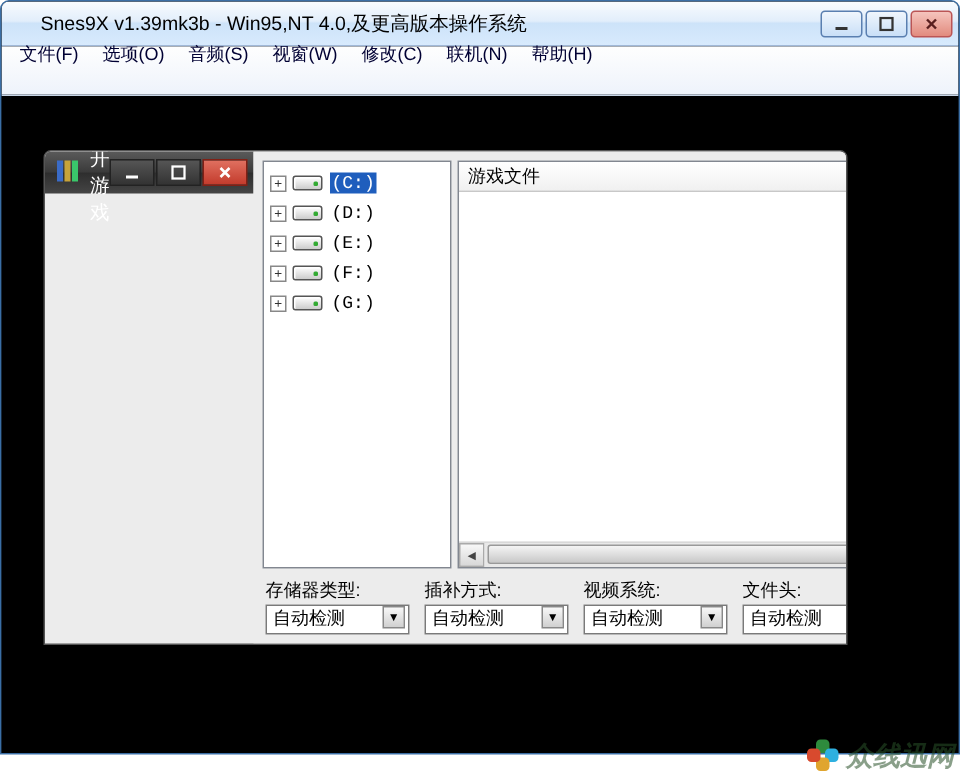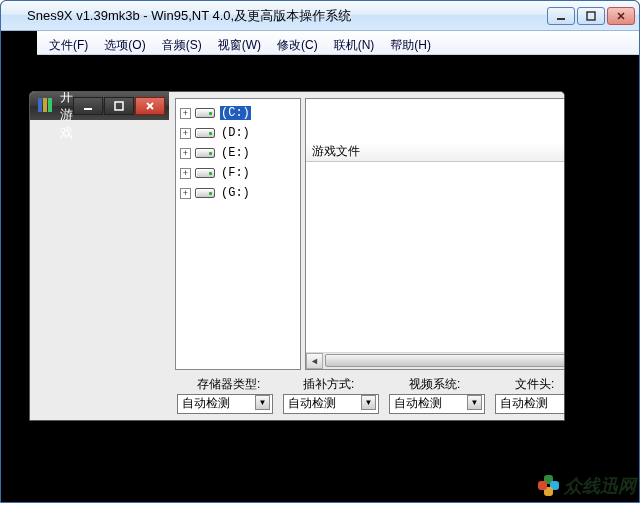--- a/index.html
+++ b/index.html
@@ -6,21 +6,21 @@
 body { width: 640px; height: 518px; background: #fff; overflow: hidden; position: relative; }
 
 
 .outer-window { width: 640px; height: 503px; border: 1px solid #3a6ea5; border-radius: 6px 6px 0 0; overflow: hidden; display: flex; flex-direction: column; background: #000; }
 .outer-titlebar { height: 30px; background: linear-gradient(to bottom, #f8fbfe, #e2eefb 45%, #cde3f9 50%, #d8eafd); display: flex; align-items: center; padding: 0 4px 0 26px; border-bottom: 1px solid #a0b8d8; }
 .outer-title { flex: 1; font-size: 13px; color: #000; }
 .win-btns { display: flex; gap: 2px; }
 .win-btn { width: 28px; height: 18px; border: 1px solid #5a7fb0; border-radius: 3px; background: linear-gradient(to bottom, #f0f6fd, #c9dff7); display: flex; align-items: center; justify-content: center; font-size: 10px; color: #333; cursor: default; }
 .win-btn.close { background: linear-gradient(to bottom, #f5c4bd, #e28b7e); border-color: #b55; color: #5a1f1f; }
 
-.menubar { height: 24px; background: linear-gradient(to bottom, #fefefe, #eef3fb); display: flex; align-items: flex-start; padding: 4px 4px; font-size: 12px; color: #003; border-bottom: 1px solid #c8d6e8; margin-left: 36px; }
+.menubar { height: 24px; background: linear-gradient(to bottom, #fefefe, #eef3fb); display: flex; align-items: flex-end; padding: 16px 4px; font-size: 12px; color: #003; border-bottom: 1px solid #c8d6e8; }
 .menu-item { padding: 2px 8px; cursor: default; }
 
 .client-area { flex: 1; background: #000; position: relative; padding: 36px 0 0 28px; }
 
 
 .dialog { width: 536px; height: 330px; background: #ececec; border: 1px solid #555; border-radius: 5px 5px 0 0; overflow: hidden; display: flex; flex-direction: row; box-shadow: 0 2px 10px rgba(0,0,0,.4); }
 .dlg-titlebar { height: 28px; background: linear-gradient(to bottom, #5a5a5a, #3b3b3b 48%, #2e2e2e 52%, #454545); display: flex; align-items: center; padding: 0 4px 0 8px; }
 .dlg-icon { width: 16px; height: 16px; margin-right: 6px; display: flex; }
 .dlg-icon span { width: 4px; height: 14px; margin-right: 1px; }
 .dlg-title { flex: 1; color: #fff; font-size: 13px; }
@@ -33,40 +33,40 @@
 
 .tree-pane { width: 126px; background: #fff; border: 1px solid #828790; padding: 4px 2px; font-size: 12px; overflow: hidden; }
 .tree-row { display: flex; align-items: center; height: 20px; gap: 2px; padding-left: 2px; }
 .tree-toggle { width: 11px; height: 11px; border: 1px solid #888; display: flex; align-items: center; justify-content: center; font-size: 9px; line-height: 1; color: #333; background: #fff; margin-right: 2px; }
 .drive-icon { width: 20px; height: 10px; border: 1px solid #555; border-radius: 2px; background: linear-gradient(to bottom, #fff, #ccc); box-shadow: inset 1px 1px 0 #fff; margin-right: 3px; position: relative; }
 .drive-icon:after { content: ""; position: absolute; right: 2px; top: 3px; width: 3px; height: 3px; background: #3a3; border-radius: 1px; }
 .tree-label { background: #fff; padding: 0 1px; font-family: "Courier New", monospace; font-size: 12px; }
 .tree-label.sel { background: #1f5ebd; color: #fff; }
 
 .list-pane { flex: 1; background: #fff; border: 1px solid #828790; display: flex; flex-direction: column; overflow: hidden; }
-.list-header { height: 20px; display: flex; border-bottom: 1px solid #c8c8c8; background: linear-gradient(to bottom, #fff, #f0f0f0); font-size: 12px; margin-top: 43px; }
+.list-header { height: 20px; display: flex; border-bottom: 1px solid #c8c8c8; background: linear-gradient(to bottom, #fff, #f0f0f0); font-size: 12px; }
 .col { border-right: 1px solid #c8c8c8; padding: 2px 6px; display: flex; align-items: center; white-space: nowrap; overflow: hidden; }
 .col.c1 { width: 280px; }
 .col.c2 { width: 88px; }
 .col.c3 { flex: 1; }
 .list-body { flex: 1; }
 .hscroll { height: 17px; background: #f0f0f0; display: flex; align-items: stretch; border-top: 1px solid #d8d8d8; }
 .sc-btn { width: 17px; background: linear-gradient(to bottom, #f8f8f8, #d8d8d8); border: 1px solid #aaa; display: flex; align-items: center; justify-content: center; font-size: 9px; color: #444; }
 .sc-track { flex: 1; background: #e8e8e8; position: relative; margin: 0 0; }
 .sc-thumb { position: absolute; left: 2px; top: 1px; height: 13px; width: 320px; background: linear-gradient(to bottom, #f4f4f4, #c8c8c8); border: 1px solid #999; border-radius: 2px; }
 
 .bottom-row { display: flex; align-items: flex-end; gap: 10px; height: 40px; padding: 0 2px; font-size: 12px; }
 .combo-grp { display: flex; flex-direction: column; gap: 1px; }
-.combo-label { font-size: 12px; color: #000; margin-left: 20px; }
+.combo-label { font-size: 12px; color: #000; }
 .combo { width: 96px; height: 20px; border: 1px solid #7a7a7a; background: #fff; display: flex; align-items: flex-start; padding: 0 2px 0 4px; font-size: 12px; }
 .combo span { flex: 1; }
 .combo .dd { width: 15px; height: 15px; border: 1px solid #888; background: linear-gradient(to bottom, #f8f8f8, #d0d0d0); display: flex; align-items: center; justify-content: center; font-size: 8px; }
 .right-btn { width: 34px; height: 22px; border: 1px solid #888; background: linear-gradient(to bottom, #f8f8f8, #ddd); margin-left: auto; display: flex; align-items: center; justify-content: center; overflow: hidden; font-size: 12px; }
 
-.watermark { position: absolute; right: 4px; bottom: 20px; font-size: 18px; font-style: italic; font-weight: bold; color: rgba(40,80,40,.55); display: flex; align-items: center; gap: 4px; pointer-events: none; }
+.watermark { position: absolute; right: 4px; bottom: 2px; font-size: 18px; font-style: italic; font-weight: bold; color: rgba(40,80,40,.55); display: flex; align-items: center; gap: 4px; pointer-events: none; }
 .wm-flower { position: relative; width: 22px; height: 22px; }
 .petal { position: absolute; width: 9px; height: 9px; border-radius: 3px; }
 </style>
 </head>
 <body>
 
 <div class="outer-window">
   <div class="outer-titlebar">
     <div class="outer-title">Snes9X v1.39mk3b - Win95,NT 4.0,及更高版本操作系统</div>
     <div class="win-btns">

